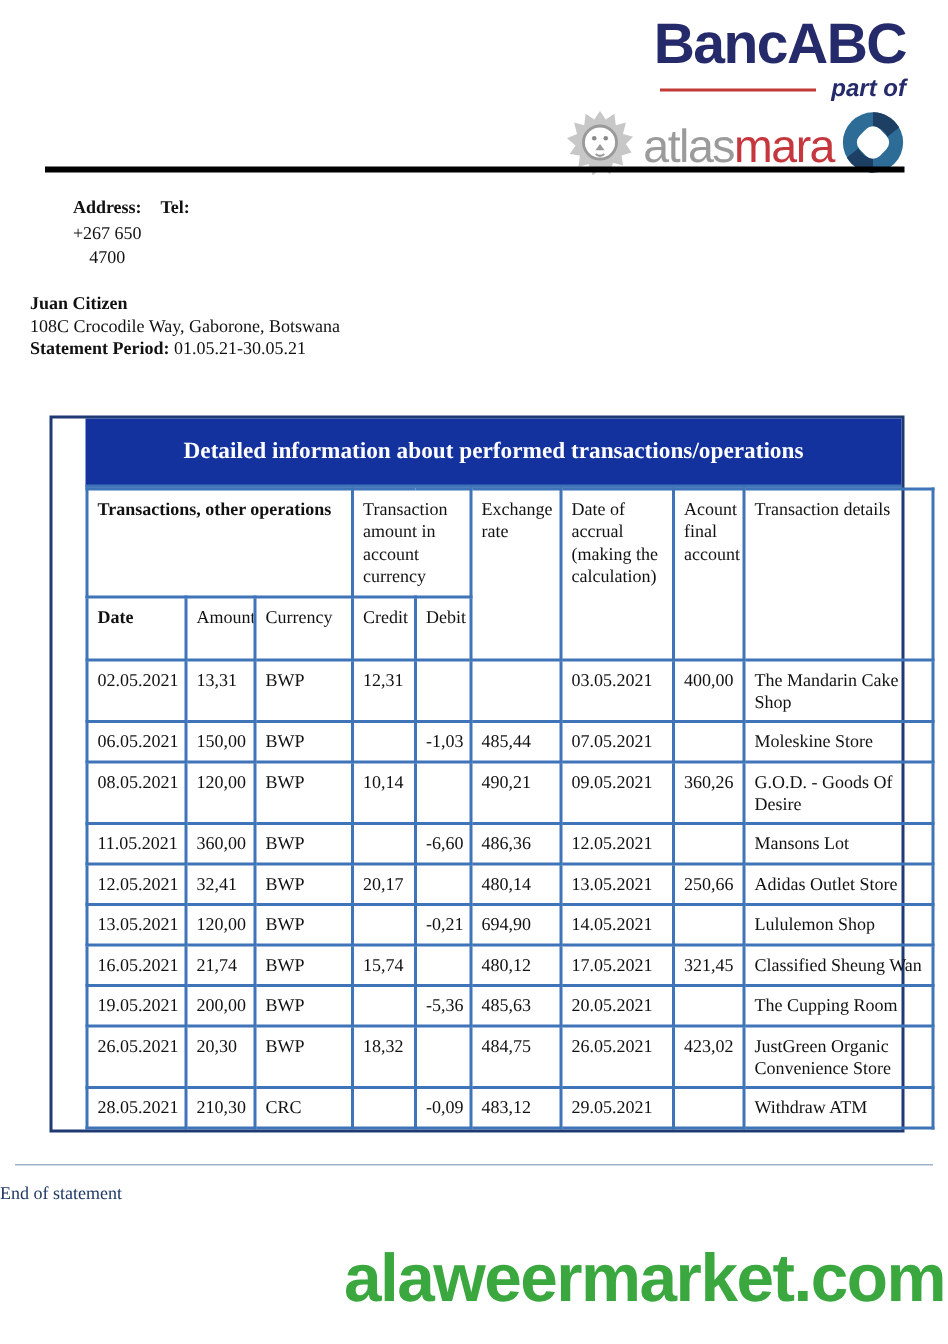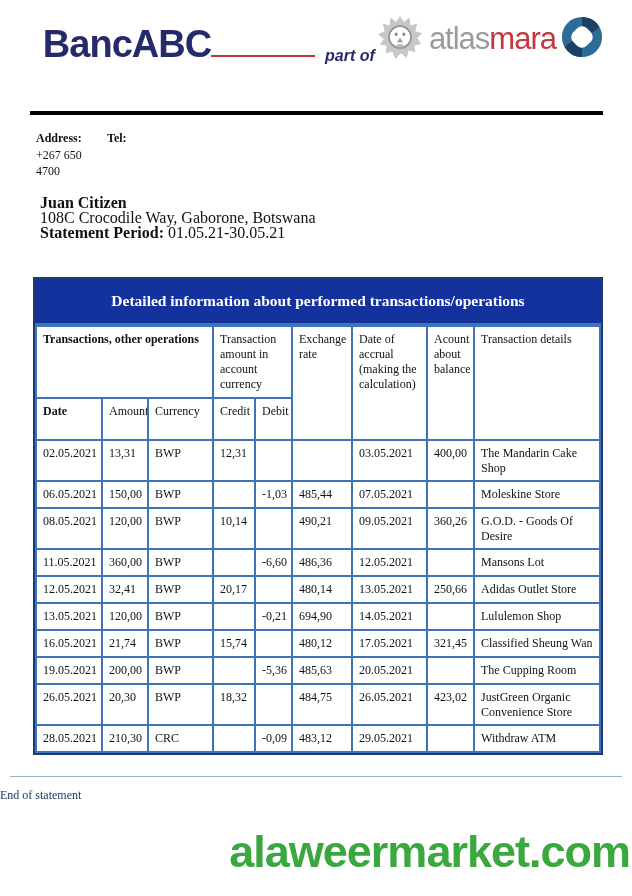--- a/index.html
+++ b/index.html
@@ -13,21 +13,21 @@
     color: #111;
     overflow: hidden;
   }
 
   
   .logo-stack {
     position: absolute;
     top: 10px;
     right: 28px;
     display: flex;
-    flex-direction: row;
+    flex-direction: column;
     align-items: flex-end;
   }
   .bank-name {
     font-family: "Liberation Sans", sans-serif;
     font-weight: 700;
     font-size: 38px;
     letter-spacing: -1px;
     color: #252a6a;
     line-height: 40px;
   }
@@ -78,41 +78,43 @@
   
   .contact-block {
     position: absolute;
     top: 130px;
     left: 36px;
     display: grid;
     grid-template-columns: 71px auto;
     row-gap: 1px;
     font-size: 12px;
     line-height: 16px;
+    text-align: center;
   }
   .contact-label { font-weight: 700; }
 
   
   .customer-block {
     position: absolute;
     top: 195px;
-    left: 40px;
-    font-size: 16px;
+    left: 20px;
+    font-size: 12px;
     line-height: 15px;
   }
   .customer-name { font-weight: 700; }
   .bold-label { font-weight: 700; }
 
   
   .table-wrap {
     position: absolute;
     top: 277px;
     left: 33px;
     width: 570px;
     border: 2px solid #1f3a73;
+    padding-left: 22px;
   }
   .table-title {
     background: #14329e;
     color: #ffffff;
     font-weight: 700;
     font-size: 15.5px;
     text-align: center;
     padding: 13px 4px;
     border-bottom: 2px solid #3f74b8;
   }
@@ -228,21 +230,21 @@
         <col style="width:75px">
           <col style="width:47px">
           <col style="width:126px">
       </colgroup>
       <tbody id="tx-body">
         <tr class="head1">
           <td colspan="3" class="b">Transactions, other operations</td>
           <td colspan="2">Transaction amount in account currency</td>
           <td rowspan="2">Exchange rate</td>
           <td rowspan="2">Date of accrual (making the calculation)</td>
-          <td rowspan="2">Acount about balance</td>
+          <td rowspan="2">Acount final account</td>
           <td rowspan="2">Transaction details</td>
         </tr>
         <tr class="head2">
           <td class="b">Date</td>
           <td>Amount</td>
           <td>Currency</td>
           <td>Credit</td>
           <td>Debit</td>
         </tr>
 

